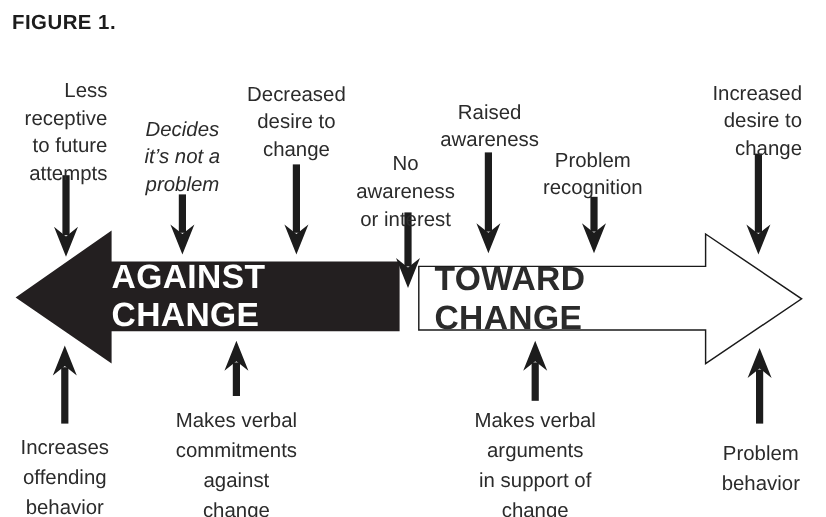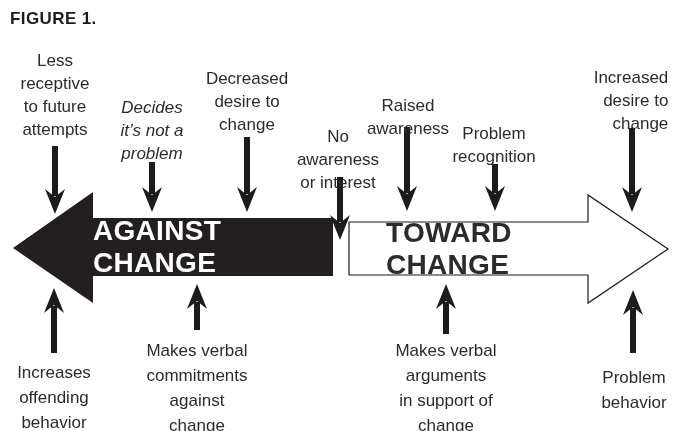--- a/index.html
+++ b/index.html
@@ -50,21 +50,20 @@
     justify-content: flex-end;
     padding-right: 16px;
     color: #ffffff;
   }
   #toward-change-label {
     left: 349px; top: 222px;
     width: 239px; height: 53px;
     justify-content: flex-start;
     padding-left: 13px;
     color: #2b2b2b;
-    margin-left: 24px;
   }
   .big-arrow-black { fill: #231f20; }
   .big-arrow-white { fill: #ffffff; stroke: #1a1a1a; stroke-width: 1.2; }
   .small-arrow { fill: #1c1c1c; }
 </style>
 </head>
 <body>
 
 <div id="figure">
 
@@ -119,34 +118,34 @@
     </g>
     <g class="small-arrow">
       <polygon points="633,290 623,315 633,307 643,315"></polygon>
         <rect x="630" y="308" width="6" height="45"></rect>
     </g>
   </svg>
 
   <div id="against-change-label" class="main-label">AGAINST CHANGE</div>
   <div id="toward-change-label" class="main-label">TOWARD CHANGE</div>
 
-  <div class="label" style="left:55px;  top:49px;">Less
+  <div class="label" style="left:55px;  top:64px;text-align:right;">Less
 receptive
 to future
 attempts</div>
   <div class="label" style="left:152px; top:96px;font-style:italic;">Decides
 it’s not a
 problem</div>
   <div class="label" style="left:247px; top:67px;">Decreased
 desire to
 change</div>
   <div class="label" style="left:338px; top:125px;">No
 awareness
 or interest</div>
-  <div class="label" style="left:408px; top:82px;margin-top:12px;">Raised
+  <div class="label" style="left:408px; top:82px;">Raised
 awareness</div>
   <div class="label" style="left:494px; top:122px;">Problem
 recognition</div>
   <div class="label" style="left:631px; top:66px;text-align:right;">Increased
 desire to
 change</div>
 
   <div class="label bottom" style="left:54px;  top:360px;">Increases
 offending
 behavior</div>

